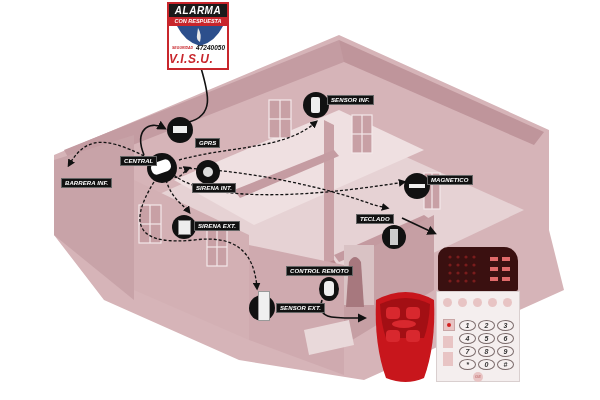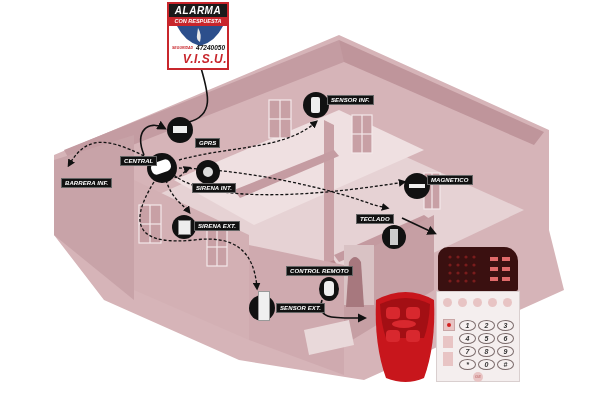--- a/index.html
+++ b/index.html
@@ -10,21 +10,21 @@
     font-weight:bold; font-size:6px; line-height:8px; padding:0 3px; white-space:nowrap;
     letter-spacing:0.1px; border:1px solid #666;
   }
   .node { position:absolute; border-radius:50%; background:#111; }
   .sign { position:absolute; left:163px; top:2px; width:62px; height:68px; background:#c8262c; box-sizing:border-box; padding:2px; }
   .sign-inner { width:100%; height:100%; background:#fff; position:relative; }
   .sign-top { position:absolute; left:0; top:0; width:100%; height:13px; background:#1a1a1a; color:#fff; font-weight:bold; font-size:10px; line-height:13px; text-align:center; letter-spacing:0.5px; }
   .sign-sub { position:absolute; left:0; top:13px; width:100%; height:9px; background:#c8262c; color:#fff; font-weight:bold; font-size:5.5px; line-height:9px; text-align:center; }
   .sign-phone { position:absolute; right:2px; top:40px; font-size:6.5px; font-weight:bold; color:#111; }
   .sign-seg { position:absolute; left:3px; top:42px; font-size:3.5px; font-weight:bold; color:#c8262c; }
-  .sign-visu { position:absolute; left:0; bottom:2px; width:100%; text-align:right; font-size:12px; font-weight:bold; color:#c8262c; letter-spacing:0.5px; }
+  .sign-visu { position:absolute; left:0; bottom:2px; width:100%; text-align:left; font-size:12px; font-weight:bold; color:#c8262c; letter-spacing:0.5px; }
   .keypad { position:absolute; left:432px; top:247px; width:84px; height:135px; }
   .kp-screen { position:absolute; left:2px; top:0; width:80px; height:44px; background:#3a1010; border-radius:10px 14px 2px 2px; }
   .kp-body { position:absolute; left:0; top:44px; width:84px; height:91px; background:#f4eeee; border:1px solid #d9cfcf; box-sizing:border-box; }
   .kp-key { position:absolute; width:15px; height:9px; border-radius:50%; border:1px solid #7a6a6a; background:#f6f0f0; font-size:7px; font-weight:bold; line-height:9px; text-align:center; color:#333; }
   .kp-led { position:absolute; width:9px; height:9px; border-radius:50%; background:#e8c4c4; }
 </style>
 </head>
 <body>
 
 <div id="stage">

